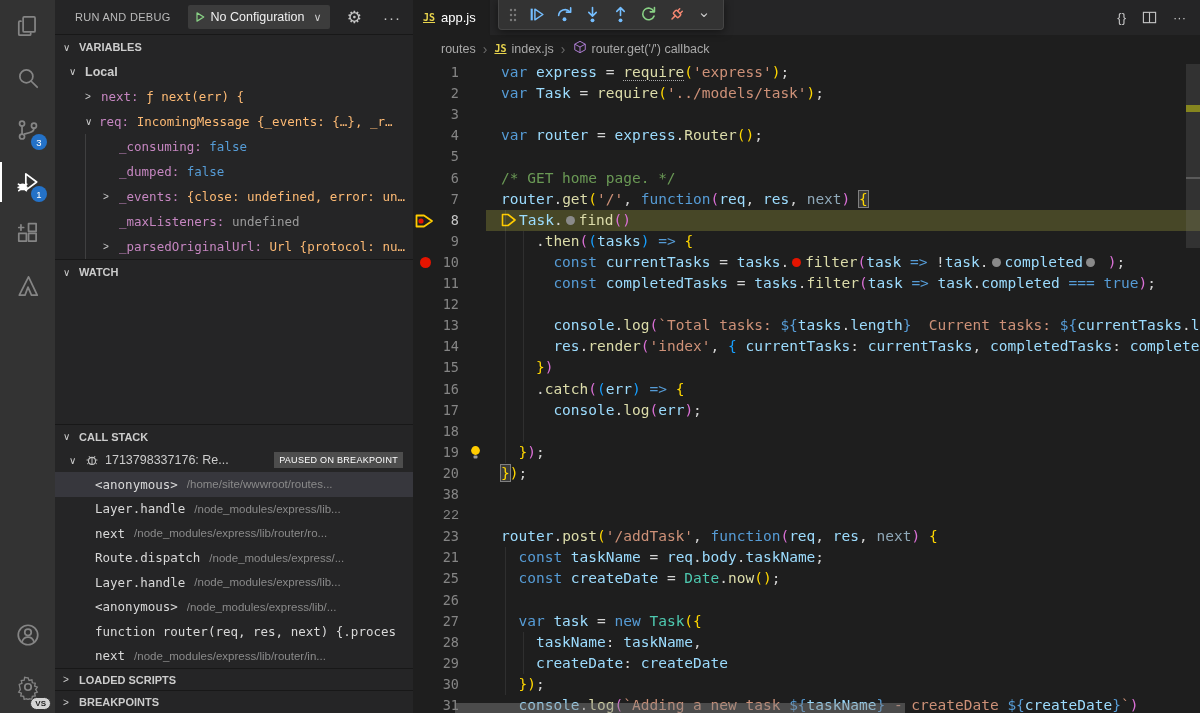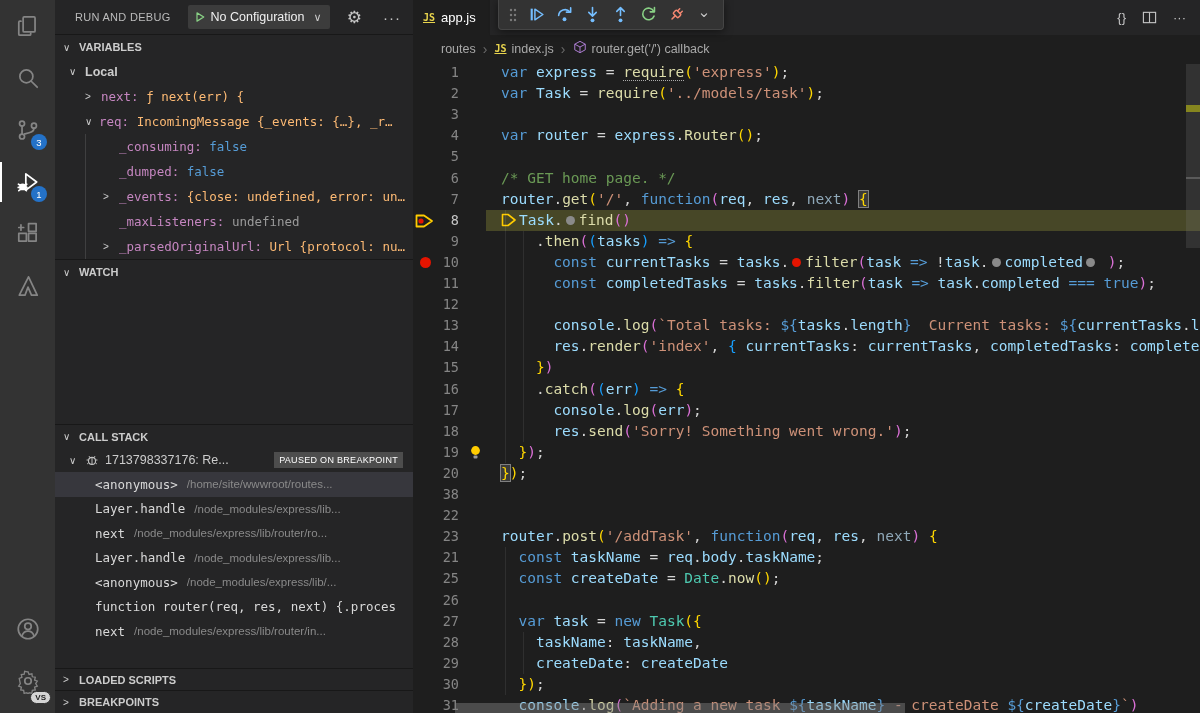--- a/index.html
+++ b/index.html
@@ -10,21 +10,21 @@
   
   .activitybar { width:55px; background:#333333; position:relative; flex:none;
     display:flex; flex-direction:column; align-items:center; }
   .ab-item { width:55px; height:52px; display:flex; align-items:center; justify-content:center;
     position:relative; color:#858585; }
   .ab-item.active { color:#ffffff; }
   .ab-item.active::before { content:''; position:absolute; left:0; top:6px; bottom:6px; width:2px; background:#ffffff; }
   .ab-item svg { width:26px; height:26px; }
   .ab-badge { position:absolute; right:8px; bottom:6px; min-width:16px; height:16px; border-radius:9px;
     background:#2472c8; color:#fff; font-size:9.5px; display:flex; align-items:center; justify-content:center; padding:0 3px; }
-  .ab-bottom { margin-top:auto; width:100%; display:flex; flex-direction:column; align-items:center; padding-bottom:6px; }
+  .ab-bottom { margin-top:auto; width:100%; display:flex; flex-direction:column; align-items:center; }
   .vs-badge { position:absolute; right:4px; bottom:3px; background:#d4d4d4; color:#1e1e1e; font-size:8px; font-weight:bold;
     border-radius:7px; padding:1px 4px; border:1px solid #333; }
 
   
   .sidebar { width:358px; background:#252526; color:#cccccc; flex:none; display:flex; flex-direction:column; overflow:hidden; }
   .sb-title { height:34px; flex:none; display:flex; align-items:center; padding:0 8px 0 20px; gap:17px; }
   .sb-title-label { font-size:11px; color:#bbbbbb; letter-spacing:.3px; white-space:nowrap; }
   .cfg-dd { margin-left:auto; width:160px; height:24px; background:#3c3c3c; border-radius:2px;
     display:flex; align-items:center; gap:5px; padding:0 6px; cursor:pointer; }
   .cfg-dd svg { flex:none; }
@@ -251,20 +251,24 @@
             <span class="fname">&lt;anonymous&gt;</span>
             <span class="fpath">/home/site/wwwroot/routes...</span>
           </div>
           <div class="frow">
             <span class="fname">Layer.handle</span>
             <span class="fpath">/node_modules/express/lib...</span>
           </div>
           <div class="frow">
             <span class="fname">next</span>
             <span class="fpath">/node_modules/express/lib/router/ro...</span>
+          </div>
+          <div class="frow">
+            <span class="fname">Route.dispatch</span>
+            <span class="fpath">/node_modules/express/...</span>
           </div>
           <div class="frow">
             <span class="fname">Layer.handle</span>
             <span class="fpath">/node_modules/express/lib...</span>
           </div>
           <div class="frow">
             <span class="fname">&lt;anonymous&gt;</span>
             <span class="fpath">/node_modules/express/lib/...</span>
           </div>
           <div class="frow">
@@ -397,28 +401,28 @@
               </svg></span><span class="tk-v">Task</span><span class="tk-w">.</span><span class="ibp ibp-g"></span><span class="tk-f">find</span><span class="tk-g2">()</span></span></div>
         <div class="cl" style="top: 168.8px;"><span class="ln">9</span><span class="ctext">    <span class="tk-w">.</span><span class="tk-f">then</span><span class="tk-g2">(</span><span class="tk-g3">(</span><span class="tk-v">tasks</span><span class="tk-g3">)</span><span class="tk-w"> </span><span class="tk-k">=&gt;</span><span class="tk-w"> </span><span class="tk-g1">{</span></span></div>
         <div class="cl" style="top: 189.9px;"><div class="gm" style="left: 7px; top: 5px;"><div style="width:11px;height:11px;border-radius:50%;background:#e51400"></div></div><span class="ln">10</span><span class="ctext">      <span class="tk-k">const </span><span class="tk-v">currentTasks </span><span class="tk-w">= </span><span class="tk-v">tasks</span><span class="tk-w">.</span><span class="ibp ibp-r"></span><span class="tk-f">filter</span><span class="tk-g2">(</span><span class="tk-v">task</span><span class="tk-w"> </span><span class="tk-k">=&gt;</span><span class="tk-w"> !</span><span class="tk-v">task</span><span class="tk-w">.</span><span class="ibp ibp-g"></span><span class="tk-v">completed</span><span class="ibp ibp-g"></span><span class="tk-w"> </span><span class="tk-g2">)</span><span class="tk-w">;</span></span></div>
         <div class="cl" style="top: 211px;"><span class="ln">11</span><span class="ctext">      <span class="tk-k">const </span><span class="tk-v">completedTasks </span><span class="tk-w">= </span><span class="tk-v">tasks</span><span class="tk-w">.</span><span class="tk-f">filter</span><span class="tk-g2">(</span><span class="tk-v">task</span><span class="tk-w"> </span><span class="tk-k">=&gt;</span><span class="tk-w"> </span><span class="tk-v">task</span><span class="tk-w">.</span><span class="tk-v">completed</span><span class="tk-w"> </span><span class="tk-k">===</span><span class="tk-w"> </span><span class="tk-k">true</span><span class="tk-g2">)</span><span class="tk-w">;</span></span></div>
         <div class="cl" style="top: 232.1px;"><span class="ln">12</span><span class="ctext"></span></div>
         <div class="cl" style="top: 253.2px;"><span class="ln">13</span><span class="ctext">      <span class="tk-v">console</span><span class="tk-w">.</span><span class="tk-f">log</span><span class="tk-g2">(</span><span class="tk-s">`Total tasks: </span><span class="tk-k">${</span><span class="tk-v">tasks</span><span class="tk-w">.</span><span class="tk-v">length</span><span class="tk-k">}</span><span class="tk-s">  Current tasks: </span><span class="tk-k">${</span><span class="tk-v">currentTasks</span><span class="tk-w">.</span><span class="tk-v">length</span></span></div>
         <div class="cl" style="top: 274.3px;"><span class="ln">14</span><span class="ctext">      <span class="tk-v">res</span><span class="tk-w">.</span><span class="tk-f">render</span><span class="tk-g2">(</span><span class="tk-s">'index'</span><span class="tk-w">, </span><span class="tk-g3">{ </span><span class="tk-v">currentTasks</span><span class="tk-w">: </span><span class="tk-v">currentTasks</span><span class="tk-w">, </span><span class="tk-v">completedTasks</span><span class="tk-w">: </span><span class="tk-v">completedTasks</span></span></div>
         <div class="cl" style="top: 295.4px;"><span class="ln">15</span><span class="ctext">    <span class="tk-g1">}</span><span class="tk-g2">)</span></span></div>
         <div class="cl" style="top: 316.5px;"><span class="ln">16</span><span class="ctext">    <span class="tk-w">.</span><span class="tk-f">catch</span><span class="tk-g2">(</span><span class="tk-g3">(</span><span class="tk-v">err</span><span class="tk-g3">)</span><span class="tk-w"> </span><span class="tk-k">=&gt;</span><span class="tk-w"> </span><span class="tk-g1">{</span></span></div>
         <div class="cl" style="top: 337.6px;"><span class="ln">17</span><span class="ctext">      <span class="tk-v">console</span><span class="tk-w">.</span><span class="tk-f">log</span><span class="tk-g2">(</span><span class="tk-v">err</span><span class="tk-g2">)</span><span class="tk-w">;</span></span></div>
-        <div class="cl" style="top: 358.7px;"><span class="ln">18</span><span class="ctext">      <span class="tk-v">res</span><span class="tk-w">.</span><span class="tk-f">send</span><span class="tk-g2">(</span><span class="tk-s">'Sorry! Something went wrong.'</span><span class="tk-g2">)</span><span class="tk-w">;</span></span></div>
+        <div class="cl" style="top: 358.7px;"><span class="ln">18</span></div>
         <div class="cl" style="top: 379.8px;"><div class="gm" style="left: 56px; top: 3px;"><svg width="13" height="15" viewBox="0 0 13 15">
               <circle cx="6.5" cy="5.5" r="4.4" fill="#ffcc00"></circle>
               <rect x="4.5" y="10.5" width="4" height="3" rx="1" fill="#9a9a9a"></rect>
             </svg></div><span class="ln">19</span><span class="ctext">  <span class="tk-g1">}</span><span class="tk-g2">)</span><span class="tk-w">;</span></span></div>
         <div class="cl" style="top: 400.9px;"><span class="ln">20</span><span class="ctext"><span class="tk-m">}</span><span class="tk-g1">)</span><span class="tk-w">;</span></span></div>
         <div class="cl" style="top: 422px;"><span class="ln">38</span><span class="ctext"></span></div>
-        <div class="cl" style="top: 443.1px;"><span class="ln">22</span><span class="ctext"></span></div>
+        <div class="cl" style="top: 443.1px; font-family: Liberation Mono, monospace;"><span class="ln">22</span><span class="ctext"></span></div>
         <div class="cl" style="top: 464.2px;"><span class="ln">23</span><span class="ctext"><span class="tk-v">router</span><span class="tk-w">.</span><span class="tk-f">post</span><span class="tk-g1">(</span><span class="tk-s">'/addTask'</span><span class="tk-w">, </span><span class="tk-k">function</span><span class="tk-g2">(</span><span class="tk-v">req</span><span class="tk-w">, </span><span class="tk-v">res</span><span class="tk-w">, </span><span class="tk-d">next</span><span class="tk-g2">)</span><span class="tk-w"> </span><span class="tk-g1">{</span></span></div>
         <div class="cl" style="top: 485.3px;"><span class="ln">21</span><span class="ctext">  <span class="tk-k">const </span><span class="tk-v">taskName </span><span class="tk-w">= </span><span class="tk-v">req</span><span class="tk-w">.</span><span class="tk-v">body</span><span class="tk-w">.</span><span class="tk-v">taskName</span><span class="tk-w">;</span></span></div>
         <div class="cl" style="top: 506.4px;"><span class="ln">25</span><span class="ctext">  <span class="tk-k">const </span><span class="tk-v">createDate </span><span class="tk-w">= </span><span class="tk-t">Date</span><span class="tk-w">.</span><span class="tk-f">now</span><span class="tk-g1">()</span><span class="tk-w">;</span></span></div>
         <div class="cl" style="top: 527.5px;"><span class="ln">26</span><span class="ctext"></span></div>
         <div class="cl" style="top: 548.6px;"><span class="ln">27</span><span class="ctext">  <span class="tk-k">var </span><span class="tk-v">task </span><span class="tk-w">= </span><span class="tk-k">new </span><span class="tk-t">Task</span><span class="tk-g1">({</span></span></div>
         <div class="cl" style="top: 569.7px;"><span class="ln">28</span><span class="ctext">    <span class="tk-v">taskName</span><span class="tk-w">: </span><span class="tk-v">taskName</span><span class="tk-w">,</span></span></div>
         <div class="cl" style="top: 590.8px;"><span class="ln">29</span><span class="ctext">    <span class="tk-v">createDate</span><span class="tk-w">: </span><span class="tk-v">createDate</span></span></div>
         <div class="cl" style="top: 611.9px;"><span class="ln">30</span><span class="ctext">  <span class="tk-g1">})</span><span class="tk-w">;</span></span></div>
         <div class="cl" style="top: 633px;"><span class="ln">31</span><span class="ctext">  <span class="tk-v">console</span><span class="tk-w">.</span><span class="tk-f">log</span><span class="tk-g2">(</span><span class="tk-s">`Adding a new task </span><span class="tk-k">${</span><span class="tk-v">taskName</span><span class="tk-k">}</span><span class="tk-s"> - createDate </span><span class="tk-k">${</span><span class="tk-v">createDate</span><span class="tk-k">}</span><span class="tk-s">`</span><span class="tk-g2">)</span></span></div>
       </div>

